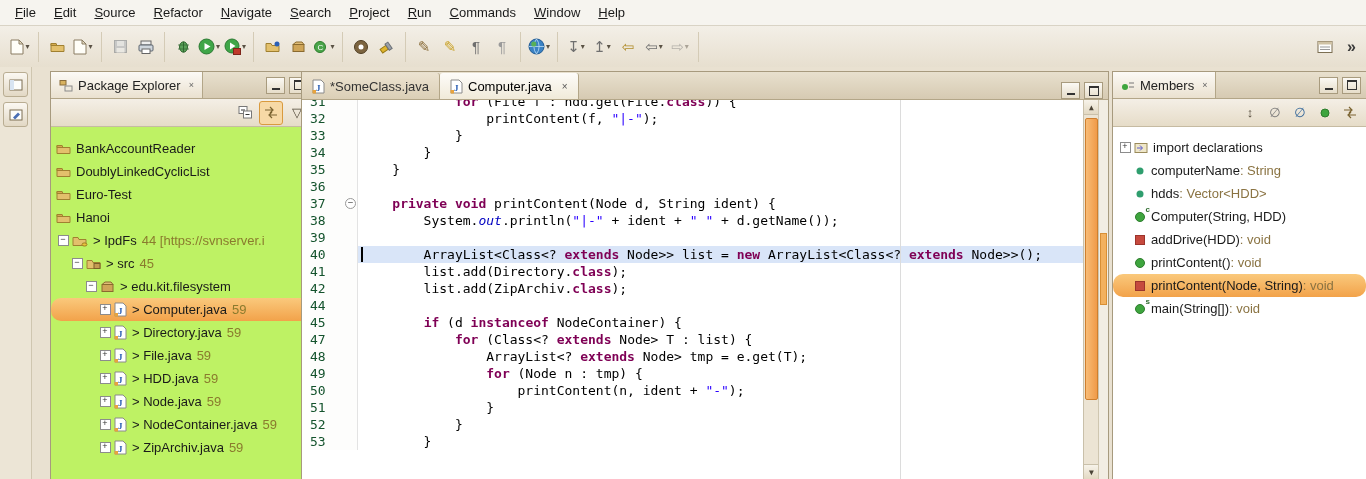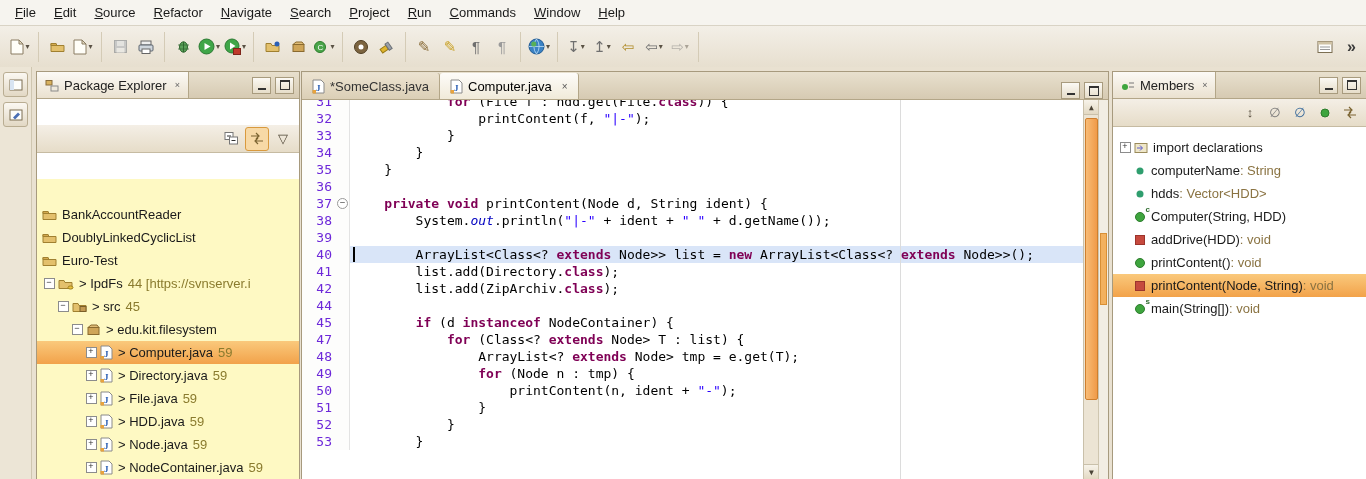--- a/index.html
+++ b/index.html
@@ -22,42 +22,42 @@
   .ic{display:flex;align-items:center;justify-content:center;}
   .toolbar-right{margin-left:auto;display:flex;align-items:center;gap:10px;padding-right:8px;}
   .chevron{font-size:16px;color:#3a3a3a;font-weight:bold;}
   
   .workarea{position:absolute;top:67px;left:0;right:0;bottom:0;background:#e9e1d1;}
   .left-strip{position:absolute;left:0;top:0;width:31px;bottom:0;background:#ece5d6;border-right:1px solid #cfc6b0;}
   .fast-btn{width:23px;height:23px;margin:5px auto 2px;border:1px solid #b9ad92;border-radius:3px;
             background:linear-gradient(#fbf8f2,#e2d8c4);display:flex;align-items:center;justify-content:center;}
   .panel{position:absolute;top:4px;bottom:-1px;background:#fff;border:1px solid #a79a7e;
          display:flex;flex-direction:column;overflow:hidden;}
-  #pe-panel{left:36px;width:262px;gap:26px;}
+  #pe-panel{left:50px;width:262px;}
   #editor-panel{left:301px;width:806px;}
   #members-panel{left:1112px;width:253px;}
   .titlebar{height:26px;background:linear-gradient(#e8e0ce,#d6cab2);border-bottom:1px solid #b3a688;
             display:flex;align-items:stretch;flex:none;}
   .title-tab{display:flex;align-items:center;gap:5px;padding:0 8px;
              background:linear-gradient(#fcfaf6,#eae1cf);border-right:1px solid #b3a688;color:#222;}
   .title-x{font-size:9px;color:#666;margin-left:3px;}
   .winbtns{margin-left:auto;display:flex;align-items:center;gap:4px;padding-right:5px;}
   .wbtn{width:17px;height:15px;border:1px solid #a89b7e;background:linear-gradient(#fbf9f4,#e6ddc9);
         display:flex;align-items:center;justify-content:center;}
   .min-glyph{width:8px;height:2px;background:#333;margin-top:7px;}
   .max-glyph{width:8px;height:7px;border:1px solid #333;border-top-width:2px;}
   .view-toolbar{height:27px;background:linear-gradient(#f4efe6,#e6dcc8);border-bottom:1px solid #c6bba2;
                 display:flex;align-items:center;justify-content:flex-end;gap:3px;padding:0 5px;flex:none;}
   .vbtn{width:22px;height:22px;display:flex;align-items:center;justify-content:center;border-radius:3px;
         color:#4f4636;font-size:13px;}
   .vbtn.toggled{background:#f7d9a6;border:1px solid #d99a3e;}
   
-  .tree{flex:1;overflow:hidden;background:#fef9c3;padding-top:24px;white-space:nowrap;}
+  .tree{flex:1;overflow:hidden;background:#bef264;padding-top:10px;white-space:nowrap;}
   .trow,.mrow{height:23px;display:flex;align-items:center;padding-left:5px;white-space:nowrap;}
-  .trow.selected,.mrow.selected{background:linear-gradient(#fac97c,#f2a24a);}
+  .trow.selected,.mrow.selected{background:linear-gradient(#fac97c,#f2a24a);border-radius:10px;}
   .tpad{flex:none;height:1px;}
   .texp{width:14px;height:14px;flex:none;display:flex;align-items:center;justify-content:center;margin-right:2px;}
   .box-exp{width:9px;height:9px;border:1px solid #8c8c8c;background:#fff;font-size:9px;line-height:7px;
            text-align:center;color:#333;}
   .ticon,.micon{margin-right:5px;flex:none;display:flex;position:relative;}
   .tdecor,.mtype{color:#8a7b2e;margin-left:5px;}
   .mtype{margin-left:0;color:#8a7342;}
   .mdec{position:absolute;top:-5px;right:-4px;font-size:8px;color:#2d6b2d;font-weight:bold;}
   
   .tabs{height:27px;background:linear-gradient(#e8e0ce,#d6cab2);border-bottom:1px solid #b3a688;
@@ -65,21 +65,21 @@
   #editor-tabs{display:flex;align-items:flex-end;height:100%;}
   .etab{height:26px;display:flex;align-items:center;gap:5px;padding:0 10px;border-right:1px solid #b3a688;
         background:linear-gradient(#ece3d1,#dbcfb6);color:#333;
         border-top-left-radius:3px;border-top-right-radius:3px;}
   .etab.active{background:linear-gradient(#fdfcf9,#f0ead9);color:#000;}
   .etab-x{font-size:10px;color:#555;margin-left:5px;}
   .editor-body{flex:1;position:relative;overflow:hidden;background:#fff;
                font-family:"DejaVu Sans Mono",monospace;font-size:13px;}
   #code-lines{position:absolute;top:-7px;left:0;right:24px;}
   .line{display:flex;height:17px;line-height:17px;white-space:pre;}
-  .ln{width:30px;text-align:right;color:#6d28d9;flex:none;padding-right:4px;background:#fdfdfc;}
+  .ln{width:30px;text-align:left;color:#14532d;flex:none;padding-right:4px;background:#fdfdfc;margin-left:8px;}
   .fold{width:13px;flex:none;position:relative;border-right:1px solid #e3e3e3;background:#fdfdfc;}
   .fm{position:absolute;left:1px;top:3px;width:9px;height:9px;border:1px solid #999;border-radius:50%;
       background:#fff;font-size:9px;line-height:7px;text-align:center;color:#555;}
   .code{flex:1;padding-left:3px;color:#000;}
   .line.cur .code{background:#d9e5f8;}
   .caret{display:inline-block;width:2px;height:15px;background:#000;vertical-align:-3px;margin-right:-2px;}
   .tk-k{color:#7f0055;font-weight:bold;}
   .tk-s{color:#2a00ff;}
   .tk-o{color:#0000c0;font-style:italic;}
   .margin-line{position:absolute;top:0;bottom:0;left:598px;width:1px;background:#dcdcdc;pointer-events:none;}
@@ -389,20 +389,30 @@
           <span class="ticon">
             <svg width="15" height="13">
               <path d="M1 3.5h5l1 2h7v6H1z" fill="#e3c06c" stroke="#a08030"></path>
               <path d="M1 3.5h5l1 2H1z" fill="#d4aa4f" stroke="#a08030"></path>
             </svg>
           </span>
           <span class="tlabel">Euro-Test</span>
         </div>
         <div class="trow">
           <span class="tpad" style="width: 0px;"></span>
+          <span class="ticon">
+            <svg width="15" height="13">
+              <path d="M1 3.5h5l1 2h7v6H1z" fill="#e3c06c" stroke="#a08030"></path>
+              <path d="M1 3.5h5l1 2H1z" fill="#d4aa4f" stroke="#a08030"></path>
+            </svg>
+          </span>
+          <span class="tlabel">Hanoi</span>
+        </div>
+        <div class="trow">
+          <span class="tpad" style="width: 0px;"></span>
           <span class="texp">
             <span class="box-exp">−</span>
           </span>
           <span class="ticon">
             <svg width="16" height="13">
               <path d="M1 3.5h5l1 2h7v6H1z" fill="#e3c06c" stroke="#a08030"></path>
               <ellipse cx="12.5" cy="10.5" rx="2.5" ry="1.6" fill="#e8c23d" stroke="#a08020"></ellipse>
             </svg>
           </span>
           <span class="tlabel">&gt; IpdFs</span>

